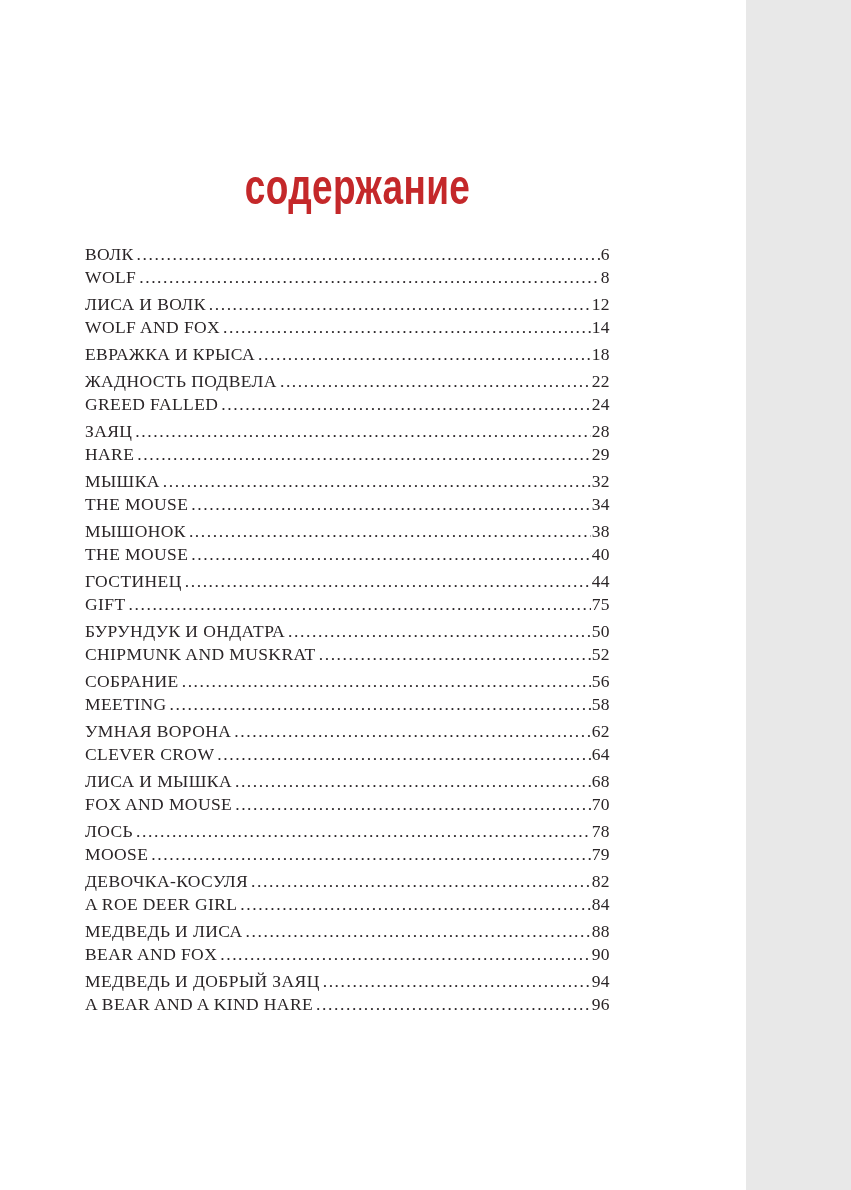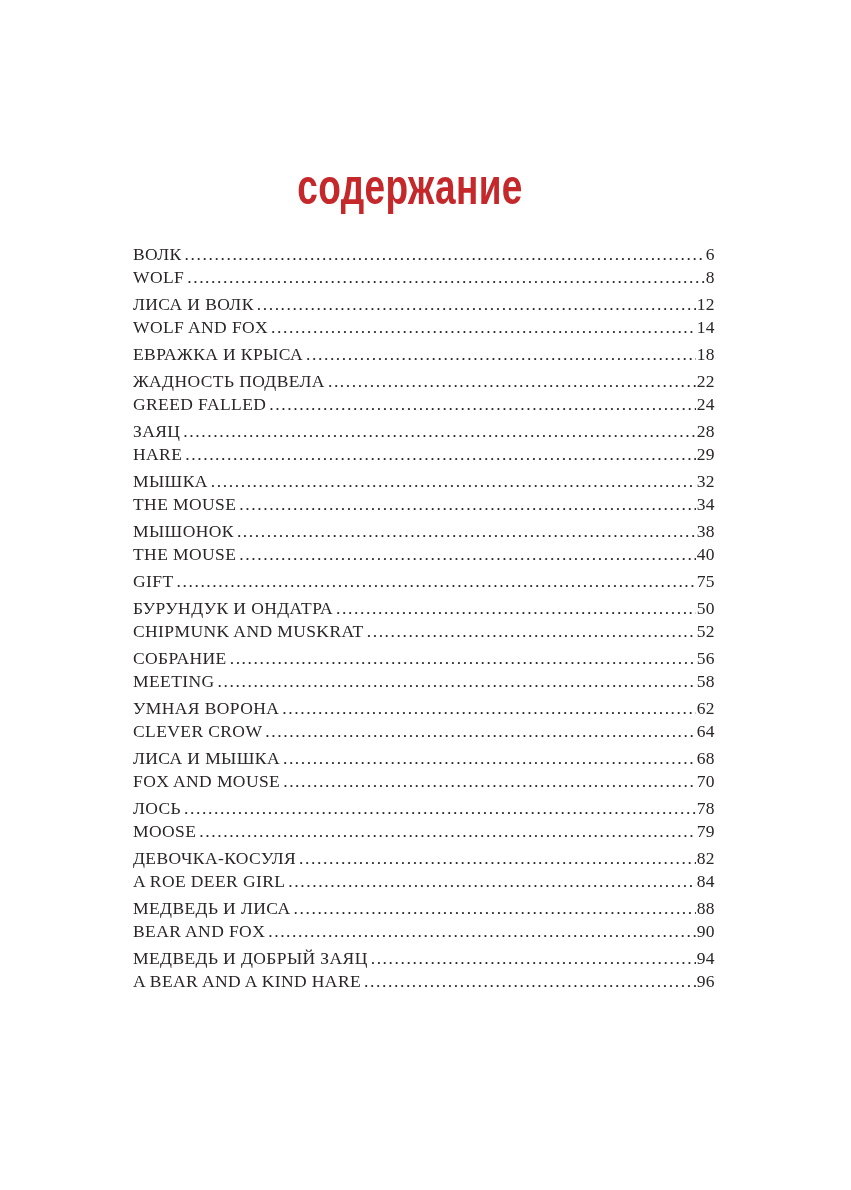--- a/index.html
+++ b/index.html
@@ -9,21 +9,21 @@
   }
   * { box-sizing: border-box; }
   html, body { margin: 0; padding: 0; }
   body {
     width: 851px; height: 1190px;
     background: #e8e8e8;
     font-family: "Liberation Serif", serif;
   }
   .sheet {
     position: relative;
-    width: 851px; height: 1190px;
+    width: 746px; height: 1190px;
     background: var(--page-bg);
     overflow: hidden;
   }
   .content {
     margin: 0 136px 0 85px;   
     padding-top: 162px;
   }
   h1.toc-title {
     margin: 0;
     text-align: center;
@@ -38,21 +38,20 @@
     white-space: nowrap;
   }
   .entries { margin-top: 31px; }
   .pair { margin-bottom: 4px; }
   .row {
     display: flex;
     font-size: 17.5px;
     line-height: 23px;
     letter-spacing: 0.4px;
     color: var(--text-color);
-    margin-left: 48px;
   }
   .row .label { flex: 0 0 auto; white-space: nowrap; }
   .row .dots {
     flex: 1 1 auto;
     overflow: hidden;
     white-space: nowrap;
     margin: 0 1px 0 3px;
   }
   .row .dots::after {
     content: "....................................................................................................................................................................................................................................................";
@@ -148,20 +147,25 @@
     </div>
     <div class="row">
       <span class="label">THE MOUSE</span>
       <span class="dots"></span>
       <span class="pagenum">40</span>
     </div>
   </div>
 
   <div class="pair">
     <div class="row">
+      <span class="label">ГОСТИНЕЦ</span>
+      <span class="dots"></span>
+      <span class="pagenum">44</span>
+    </div>
+    <div class="row">
       <span class="label">GIFT</span>
       <span class="dots"></span>
       <span class="pagenum">75</span>
     </div>
   </div>
 
   <div class="pair">
     <div class="row">
       <span class="label">БУРУНДУК И ОНДАТРА</span>
       <span class="dots"></span>

